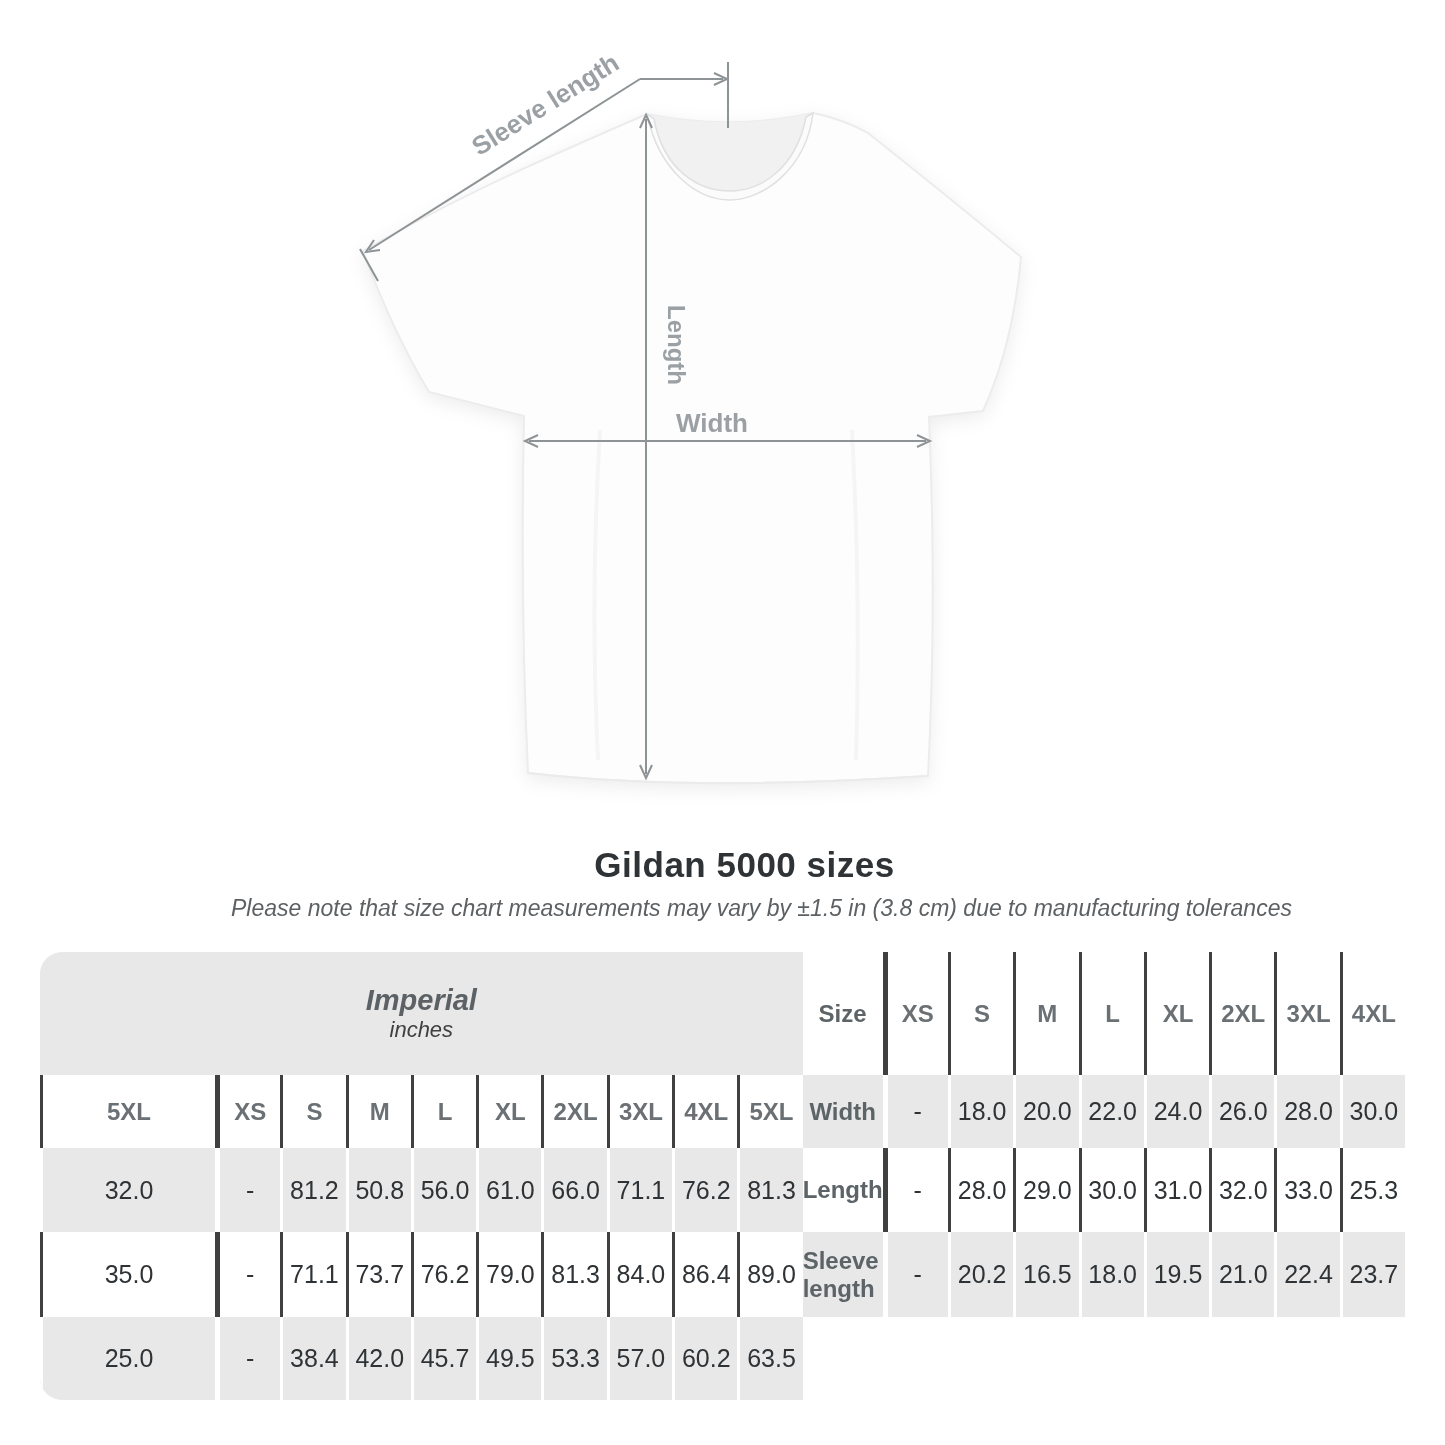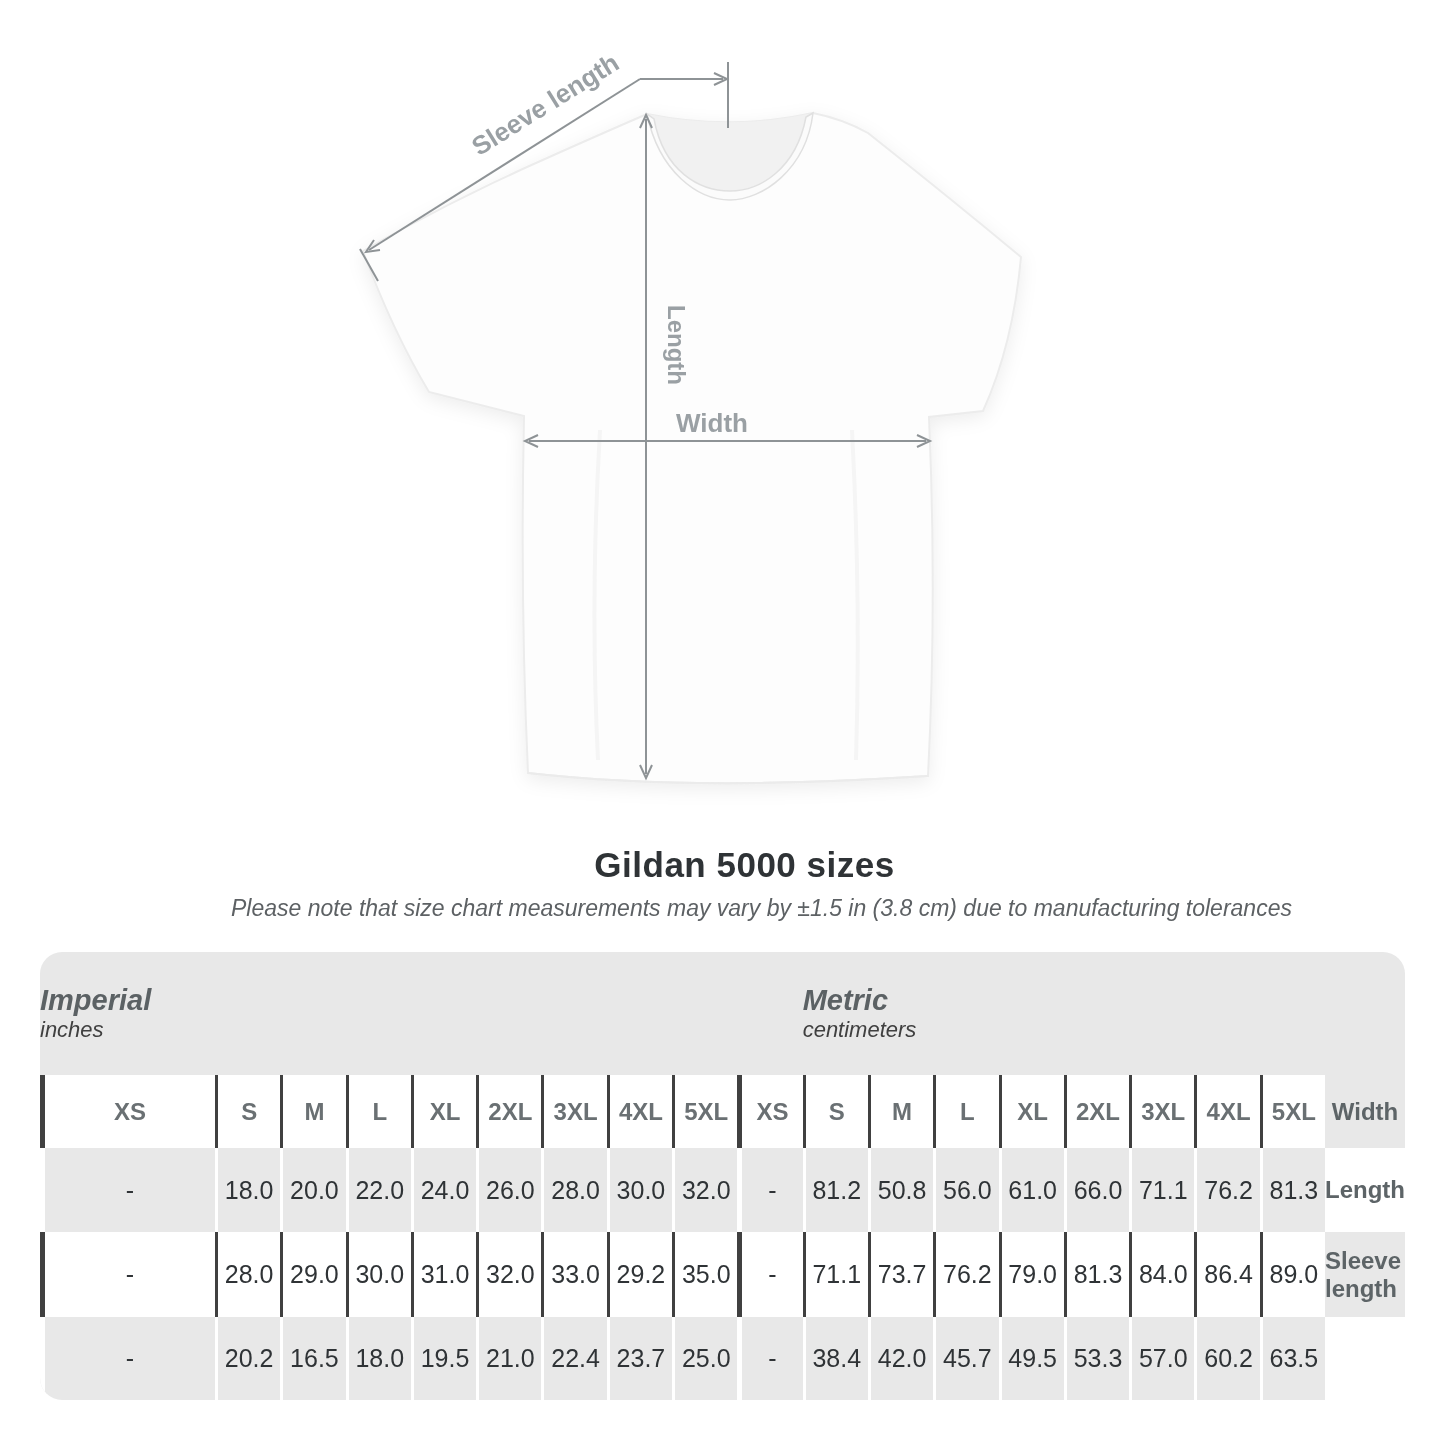--- a/index.html
+++ b/index.html
@@ -14,21 +14,21 @@
          font-size:35px;font-weight:bold;color:#2f3336;letter-spacing:.5px;padding-left:22px;}
   .subtitle{position:absolute;left:0;top:895px;width:1445px;text-align:center;
             font-size:23px;font-style:italic;color:#5d6164;padding-left:39px;}
 
   
   .size-table{position:absolute;left:40px;top:952px;width:1365px;height:448px;
               border-radius:22px;overflow:hidden;
               display:grid;
               grid-template-columns:175px repeat(18, 1fr);
               grid-template-rows:123px 73px 84px 85px 83px;}
-  .hband{background:#e8e8e8;display:flex;flex-direction:column;justify-content:center;gap:0;}
+  .hband{background:#e8e8e8;display:flex;flex-direction:column;align-items:center;justify-content:center;gap:0;}
   .hband.imp{grid-column:1/11;}
   .hband.met{grid-column:11/20;}
   .hb-title{font-size:29px;font-weight:bold;font-style:italic;color:#5b6164;}
   .hb-unit{font-size:22px;font-style:italic;color:#404040;}
 
   .c{display:flex;align-items:center;justify-content:center;background:#ffffff;}
   .c.g{background:#e8e8e8;}
   .lbl{font-size:24px;font-weight:bold;color:#5d6467;}
   .sz{font-size:24px;font-weight:bold;color:#6a7073;}
   .num{font-size:25px;color:#2f3336;}
@@ -103,25 +103,22 @@
 
 <div class="title">Gildan 5000 sizes</div>
 <div class="subtitle">Please note that size chart measurements may vary by ±1.5 in (3.8 cm) due to manufacturing tolerances</div>
 
 <div class="size-table">
 
   <div class="hband imp">
     <div class="hb-title">Imperial</div>
     <div class="hb-unit">inches</div>
   </div>
-  <div class="hband met">
-    <div class="hb-title">Metric</div>
-    <div class="hb-unit">centimeters</div>
-  </div>
 
+  <div class="c lbl">Size</div>
   <div class="c sz d wr first">XS</div>
   <div class="c sz d wr">S</div>
   <div class="c sz d wr">M</div>
   <div class="c sz d wr">L</div>
   <div class="c sz d wr">XL</div>
   <div class="c sz d wr">2XL</div>
   <div class="c sz d wr">3XL</div>
   <div class="c sz d wr">4XL</div>
   <div class="c sz d wr">5XL</div>
   <div class="c sz d wr half">XS</div>
@@ -155,21 +152,21 @@
   <div class="c g num d gr">81.3</div>
 
   <div class="c lbl">Length</div>
   <div class="c num d wr first">-</div>
   <div class="c num d wr">28.0</div>
   <div class="c num d wr">29.0</div>
   <div class="c num d wr">30.0</div>
   <div class="c num d wr">31.0</div>
   <div class="c num d wr">32.0</div>
   <div class="c num d wr">33.0</div>
-  <div class="c num d wr">29.2</div>
+  <div class="c num d wr">25.3</div>
   <div class="c num d wr">35.0</div>
   <div class="c num d wr half">-</div>
   <div class="c num d wr">71.1</div>
   <div class="c num d wr">73.7</div>
   <div class="c num d wr">76.2</div>
   <div class="c num d wr">79.0</div>
   <div class="c num d wr">81.3</div>
   <div class="c num d wr">84.0</div>
   <div class="c num d wr">86.4</div>
   <div class="c num d wr">89.0</div>

